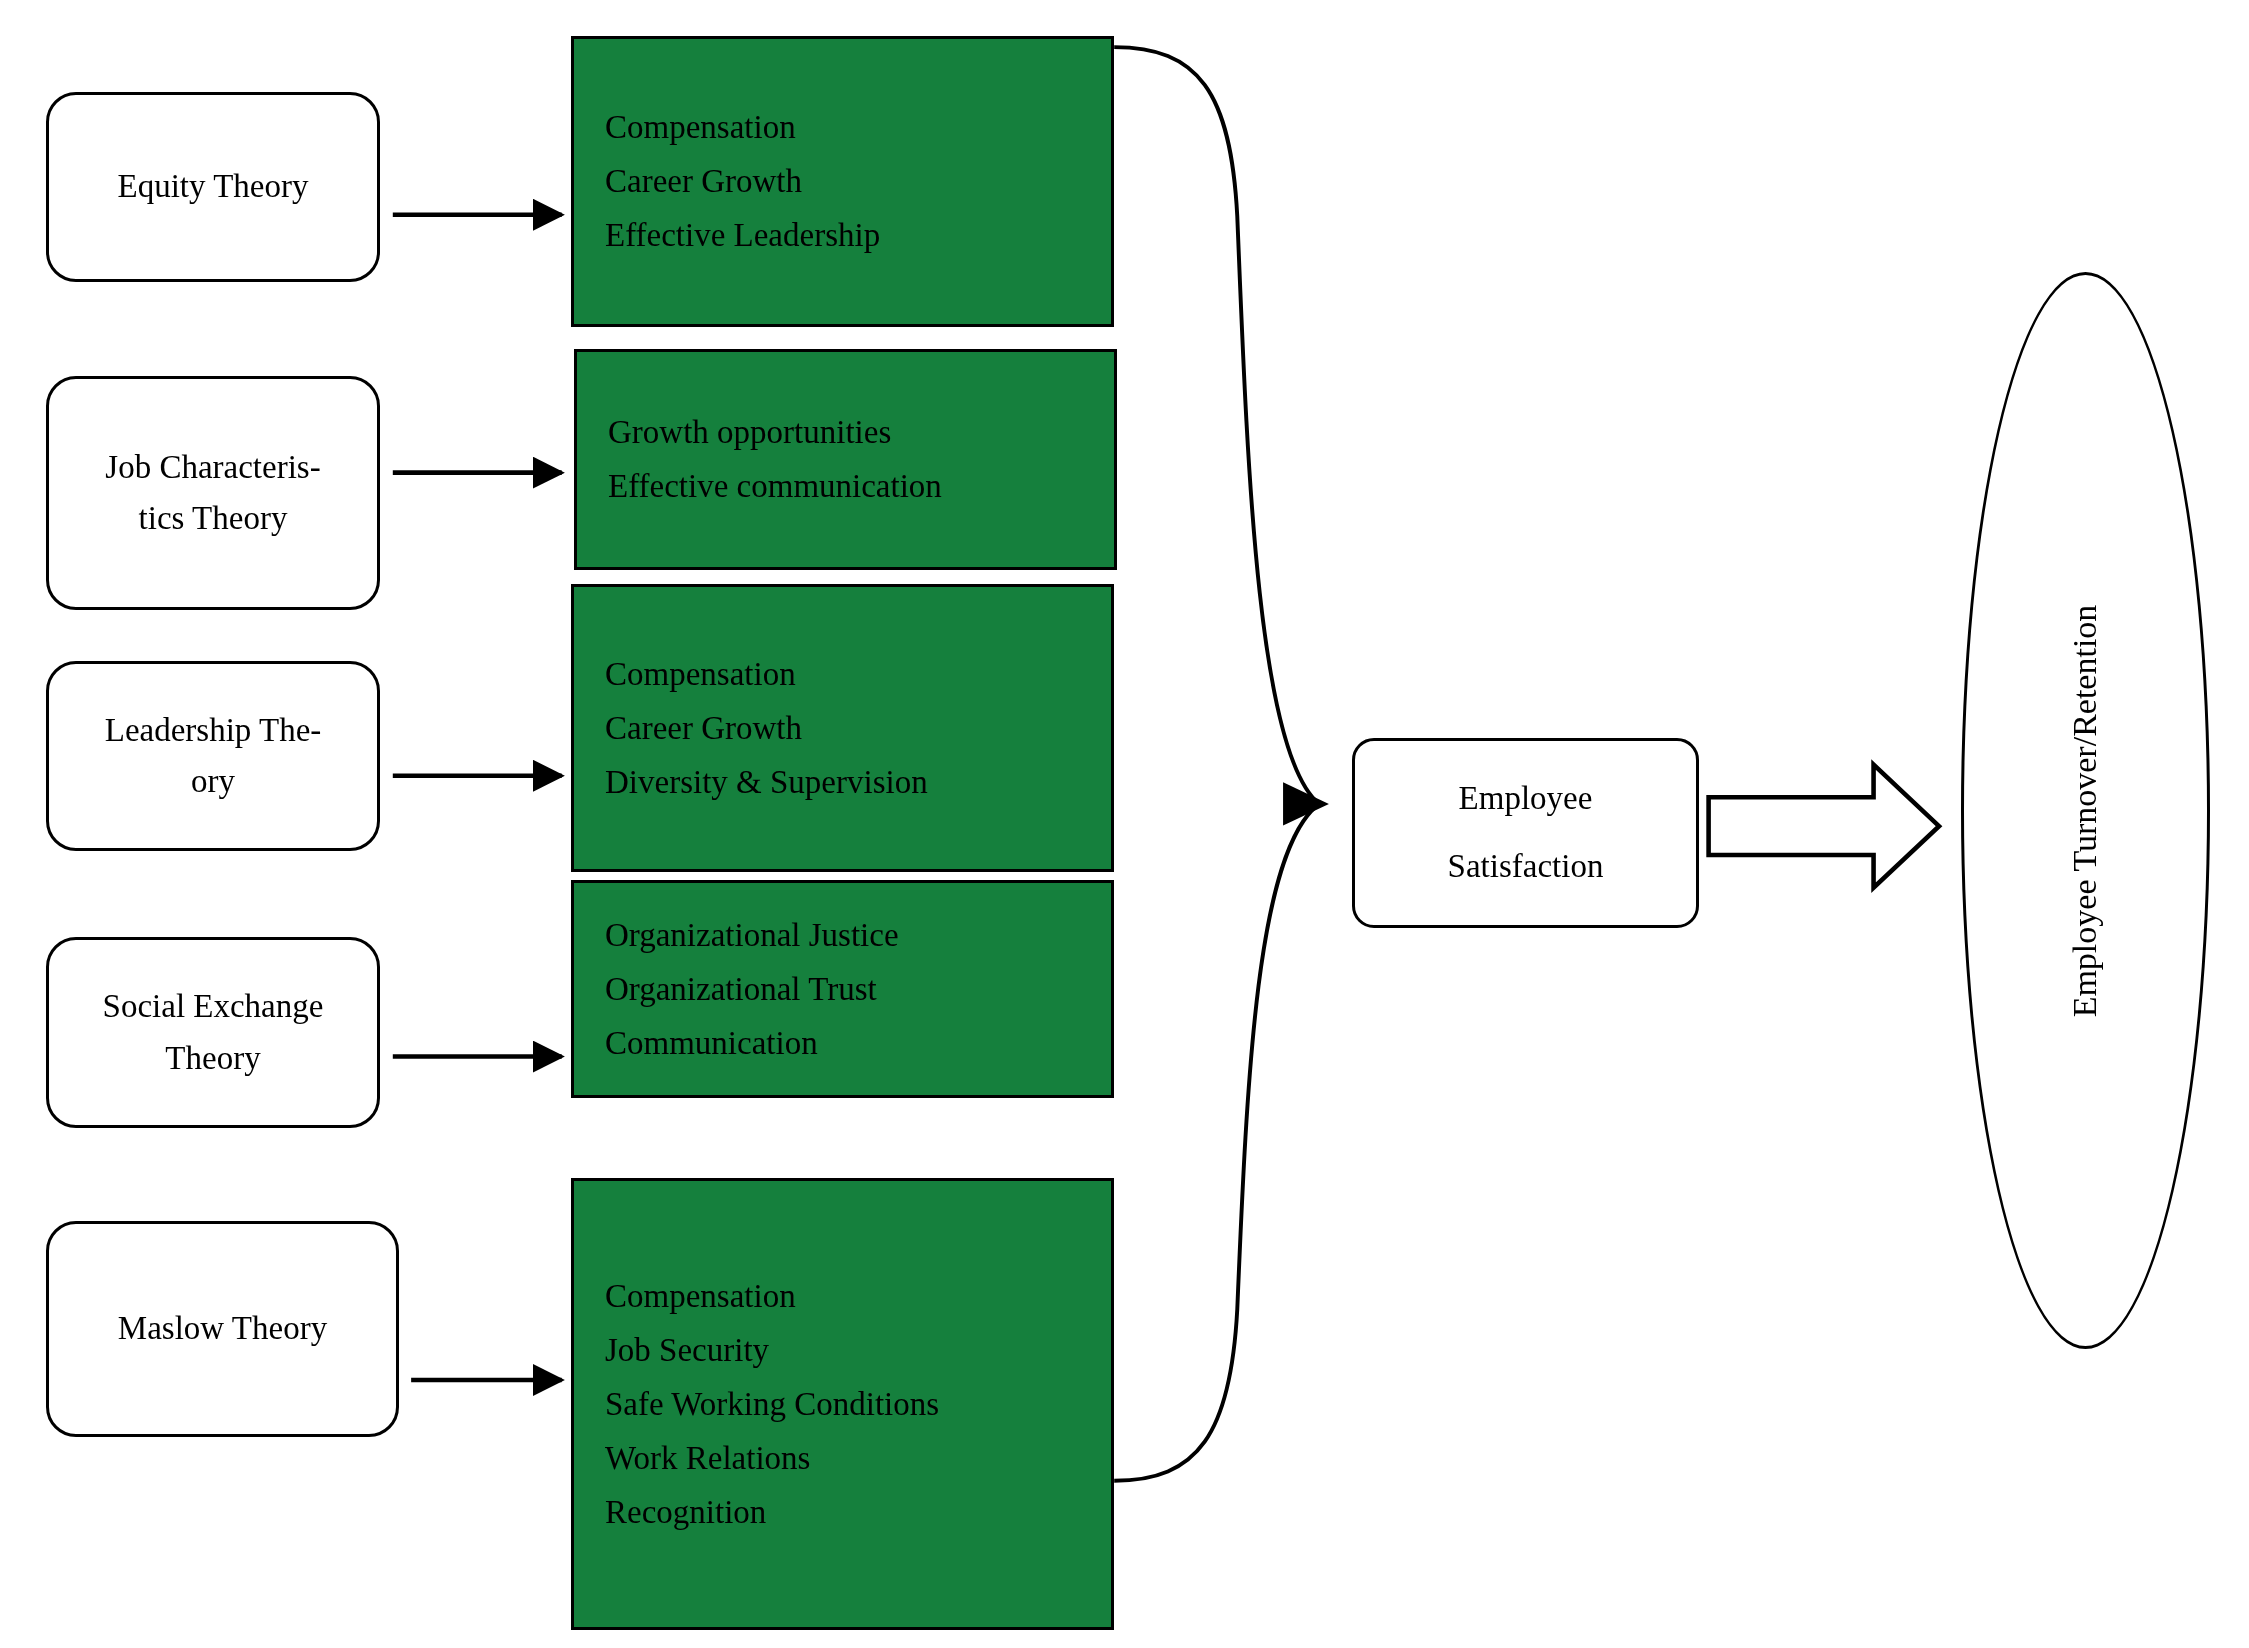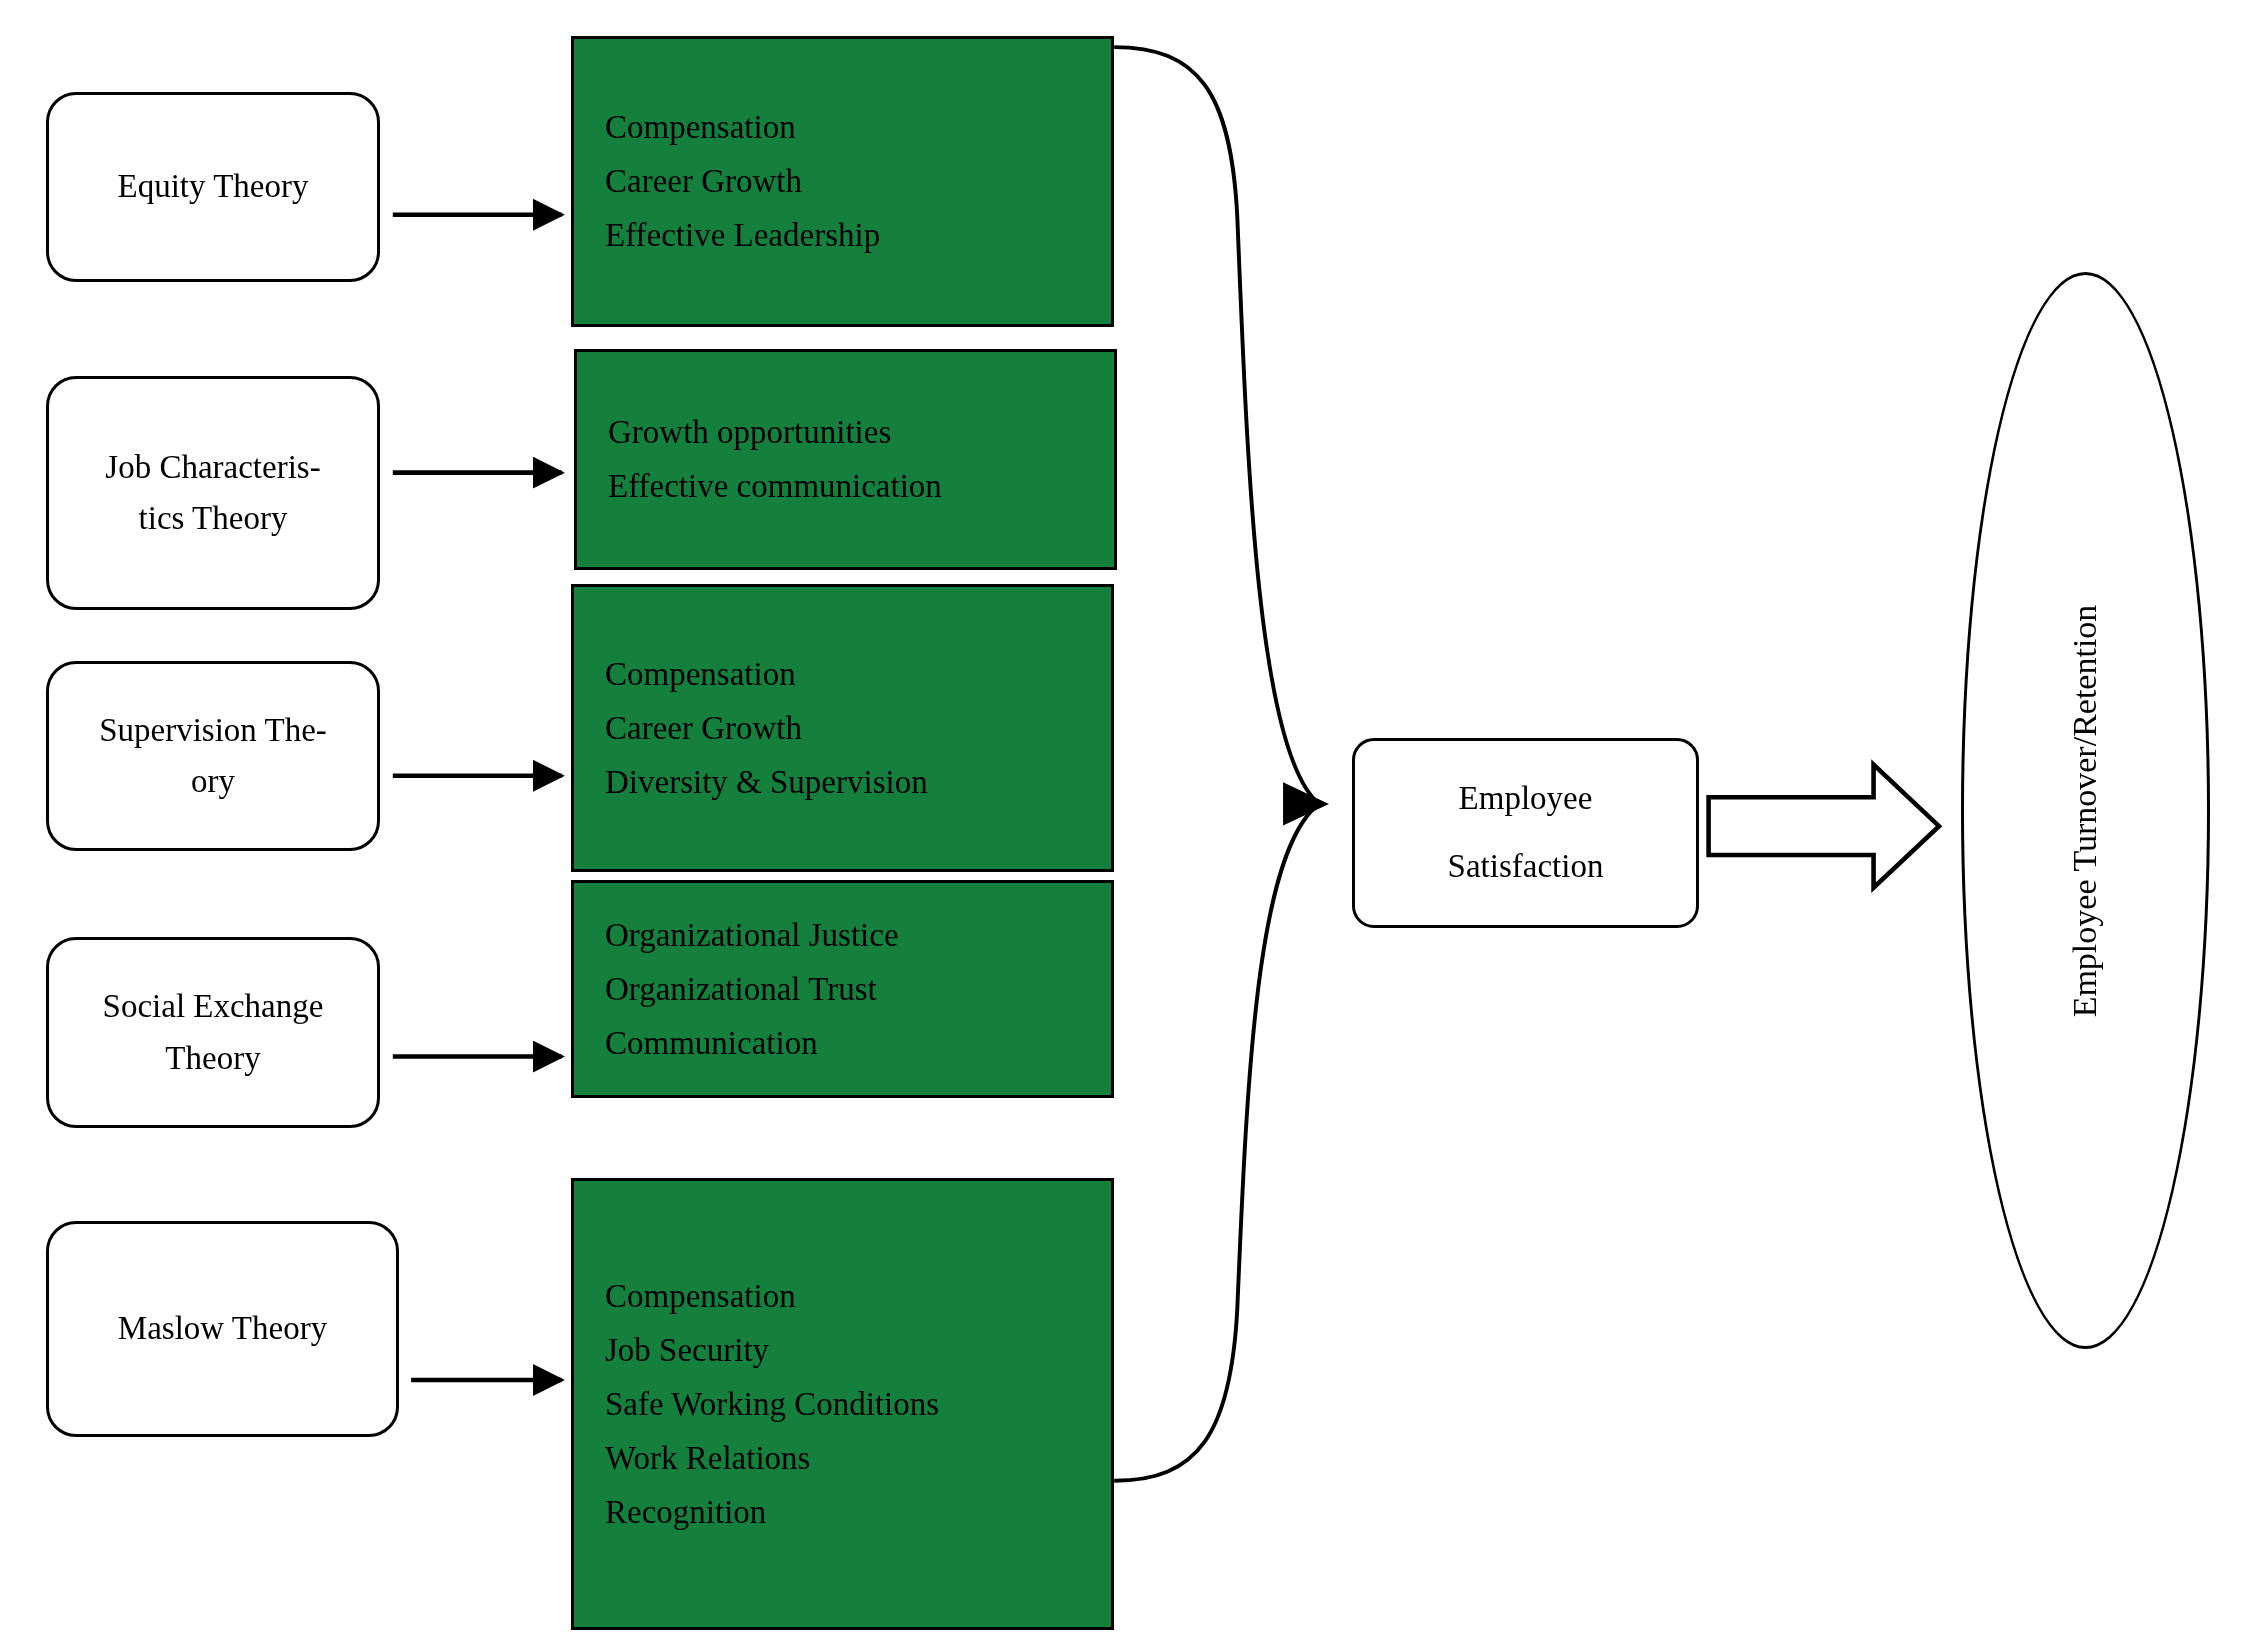--- a/index.html
+++ b/index.html
@@ -73,21 +73,21 @@
 
   <div class="theory-box" style="left:46px;top:376px;width:334px;height:234px;">
     <span class="label">
       <span>Job Characteris-</span><br>
       <span>tics Theory</span>
     </span>
   </div>
 
   <div class="theory-box" style="left:46px;top:661px;width:334px;height:190px;">
     <span class="label">
-      <span>Supervision The-</span><br>
+      <span>Leadership The-</span><br>
       <span>ory</span>
     </span>
   </div>
 
   <div class="theory-box" style="left:46px;top:937px;width:334px;height:191px;">
     <span class="label">
       <span>Social Exchange</span><br>
       <span>Theory</span>
     </span>
   </div>

